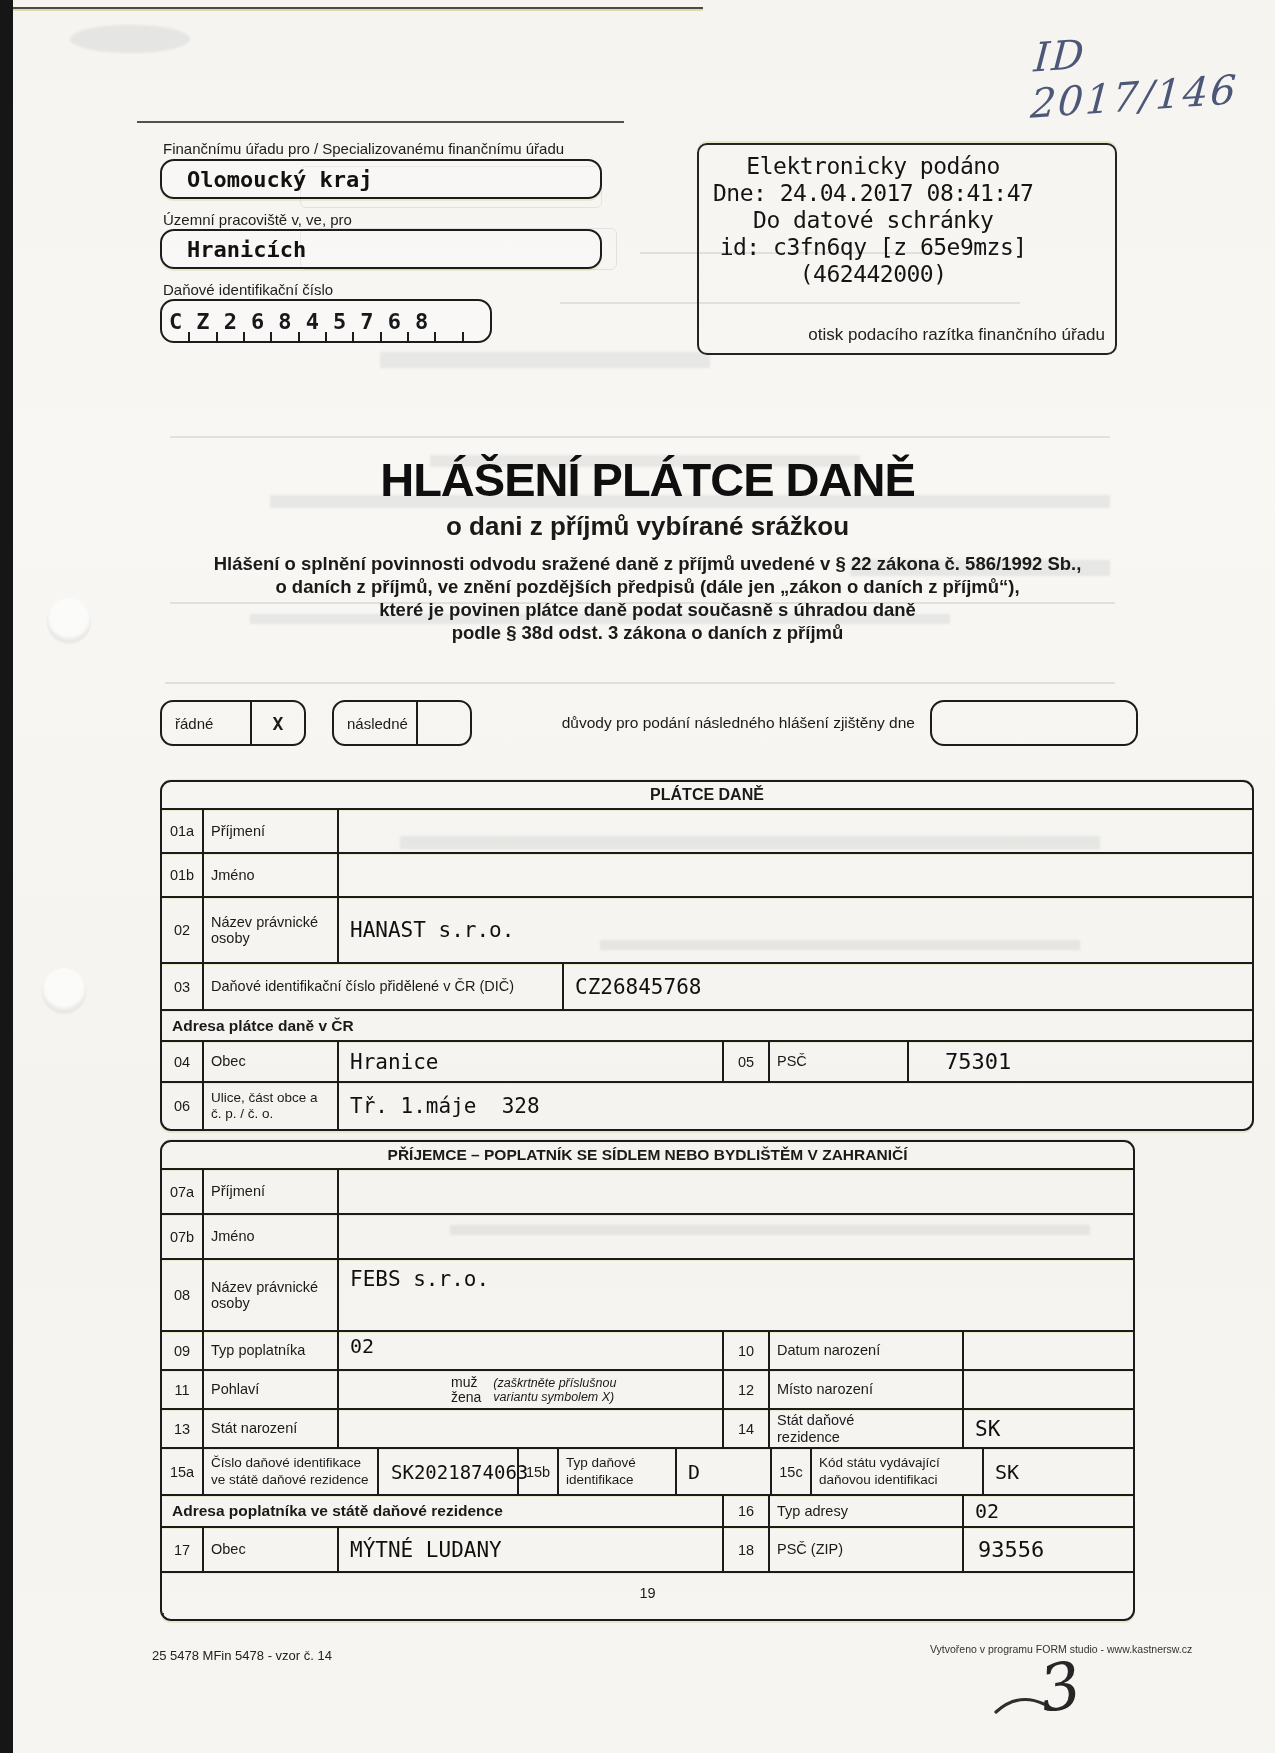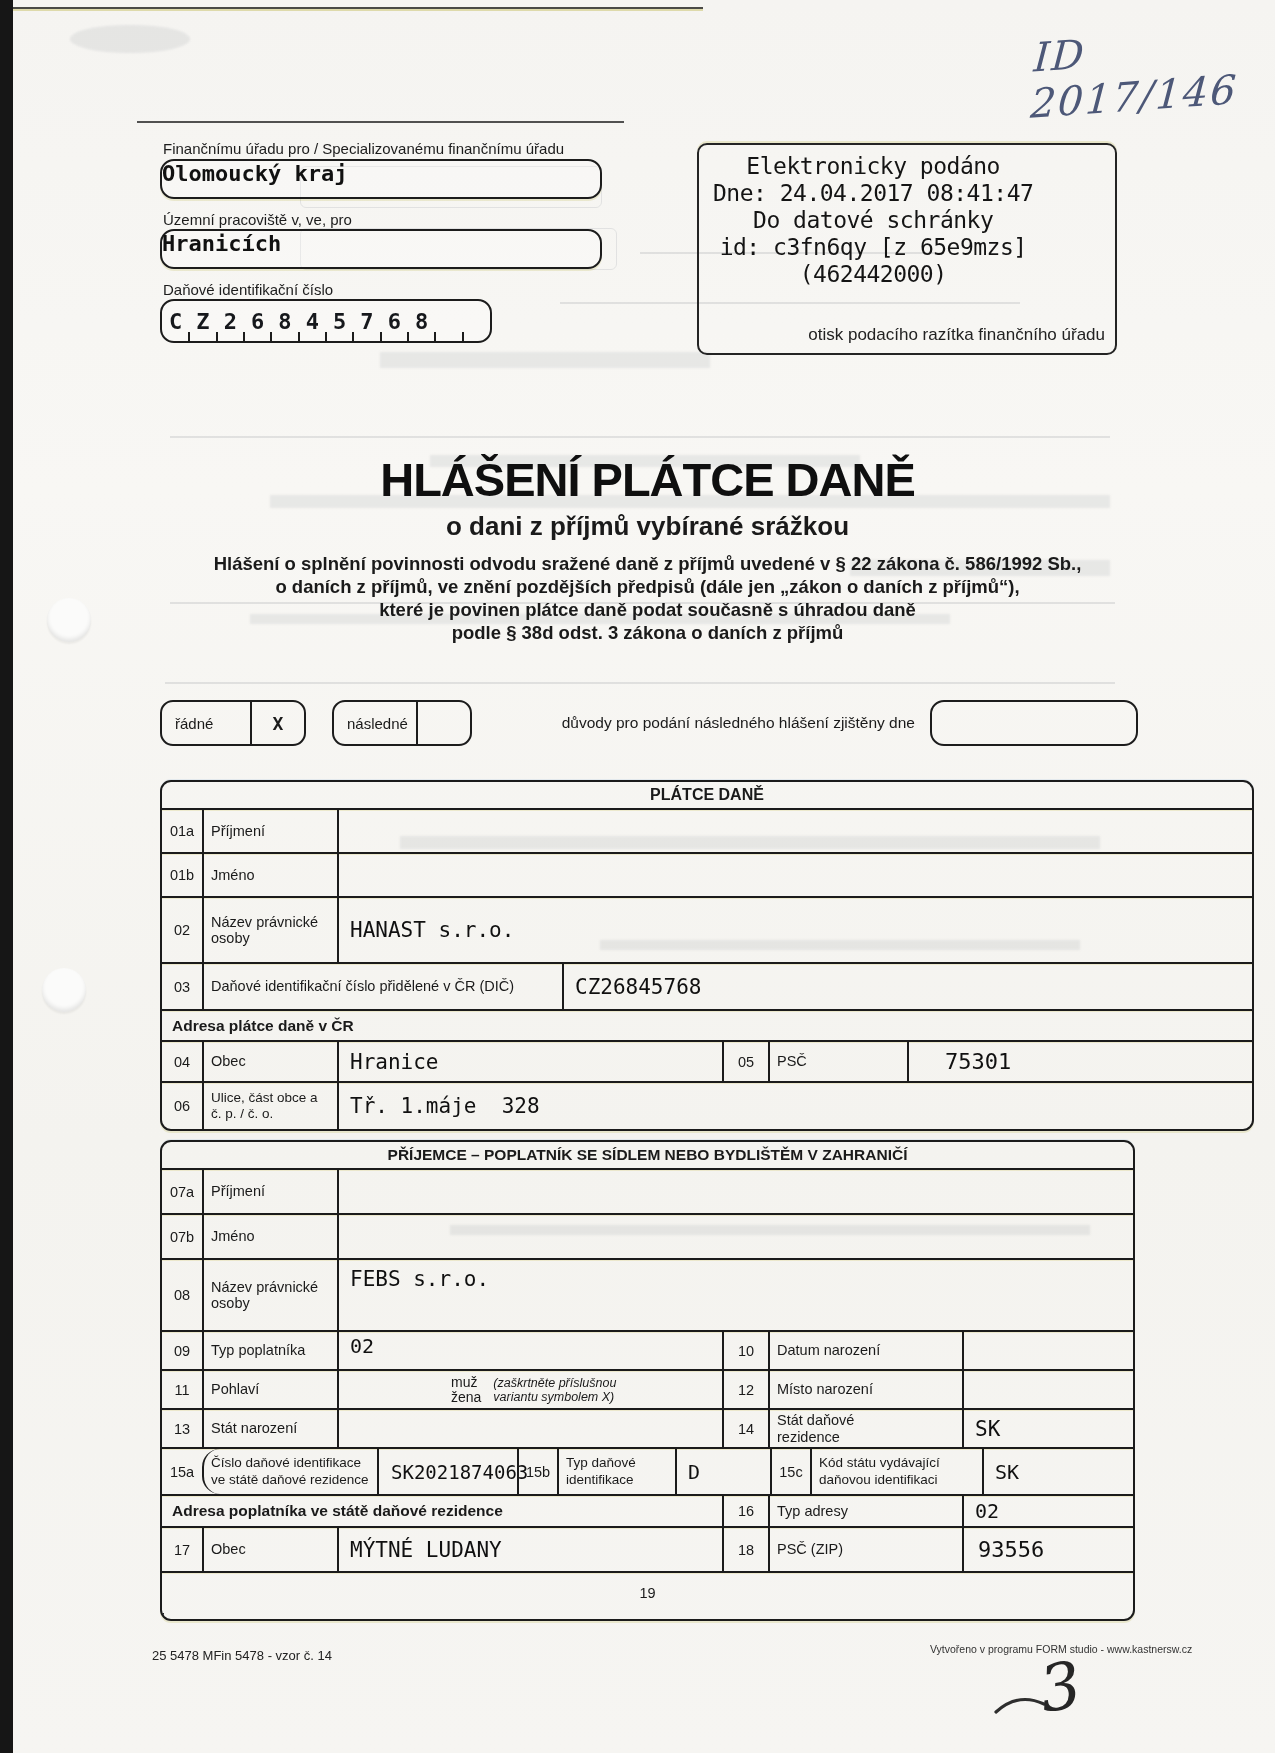--- a/index.html
+++ b/index.html
@@ -11,22 +11,22 @@
   .edge-strip{left:0;top:0;width:13px;height:1753px;background:#161616;}
   .topline{left:13px;top:7px;width:690px;height:2px;background:#4a4a46;box-shadow:0 2px 0 rgba(180,170,40,.35);}
   .streak{left:137px;top:121px;width:487px;height:2px;background:#343434;opacity:.85;}
   .hole{width:44px;height:44px;border-radius:50%;background:#fbfbfa;
     box-shadow:inset 0 -3px 4px rgba(0,0,0,.09),0 2px 2px rgba(0,0,0,.05);}
   .ghost{background:rgba(115,120,130,.12);filter:blur(1px);}
   .ghostline{background:rgba(120,125,135,.18);}
   .ghostbox{border:1px solid rgba(120,125,135,.16);border-radius:6px;}
   
   .fldlabel{font-size:15px;color:#1c1c1c;}
-  .fldbox{border:2px solid #1c1c1c;border-radius:14px;height:40px;display:flex;align-items:flex-start;
-    padding-left:0;box-sizing:border-box;font-family:"DejaVu Sans Mono",monospace;
+  .fldbox{border:2px solid #1c1c1c;border-radius:14px;height:40px;display:flex;align-items:center;
+    padding-left:25px;box-sizing:border-box;font-family:"DejaVu Sans Mono",monospace;
     font-size:22px;font-weight:bold;color:#111;background:rgba(255,255,255,.25);
     box-shadow:0 2px 0 rgba(180,170,40,.18);}
   .comb{border:2px solid #1c1c1c;border-radius:14px;height:44px;display:flex;box-sizing:border-box;
     background:rgba(255,255,255,.25);}
   .comb .cc{flex:1;position:relative;display:flex;align-items:center;justify-content:center;
     font-family:"DejaVu Sans Mono",monospace;font-size:22px;font-weight:bold;color:#16181c;}
   .comb .cc + .cc::before{content:"";position:absolute;left:-1px;bottom:0;width:2px;height:9px;background:#1c1c1c;}
   
   .stamp{border:2px solid #242424;border-radius:10px;box-sizing:border-box;
     box-shadow:0 -2px 0 rgba(180,170,40,.2);text-align:center;}
@@ -276,21 +276,21 @@
       <div class="code2">14</div>
       <div class="lbl" style="flex:0 0 194px;">
           <span style="max-width:110px;display:inline-block;">Stát daňové rezidence</span>
         </div>
       <div class="fill">
           <span class="val">SK</span>
         </div>
     </div>
     <div class="trow" style="height:45px;">
       <div class="code">15a</div>
-      <div class="lbl sm" style="flex:0 0 175px;border-radius:18px;">Číslo daňové identifikace ve státě daňové rezidence</div>
+      <div class="lbl sm" style="flex:0 0 175px;">Číslo daňové identifikace ve státě daňové rezidence</div>
       <div style="flex:0 0 140px;">
           <span class="val" style="font-size:19px;padding:0 12px;">SK2021874063</span>
         </div>
       <div class="code">15b</div>
       <div class="lbl sm" style="flex:0 0 118px;">Typ daňové identifikace</div>
       <div style="flex:0 0 95px;">
           <span class="val" style="font-size:20px;">D</span>
         </div>
       <div class="code">15c</div>
       <div class="lbl sm" style="flex:0 0 172px;">Kód státu vydávající daňovou identifikaci</div>

